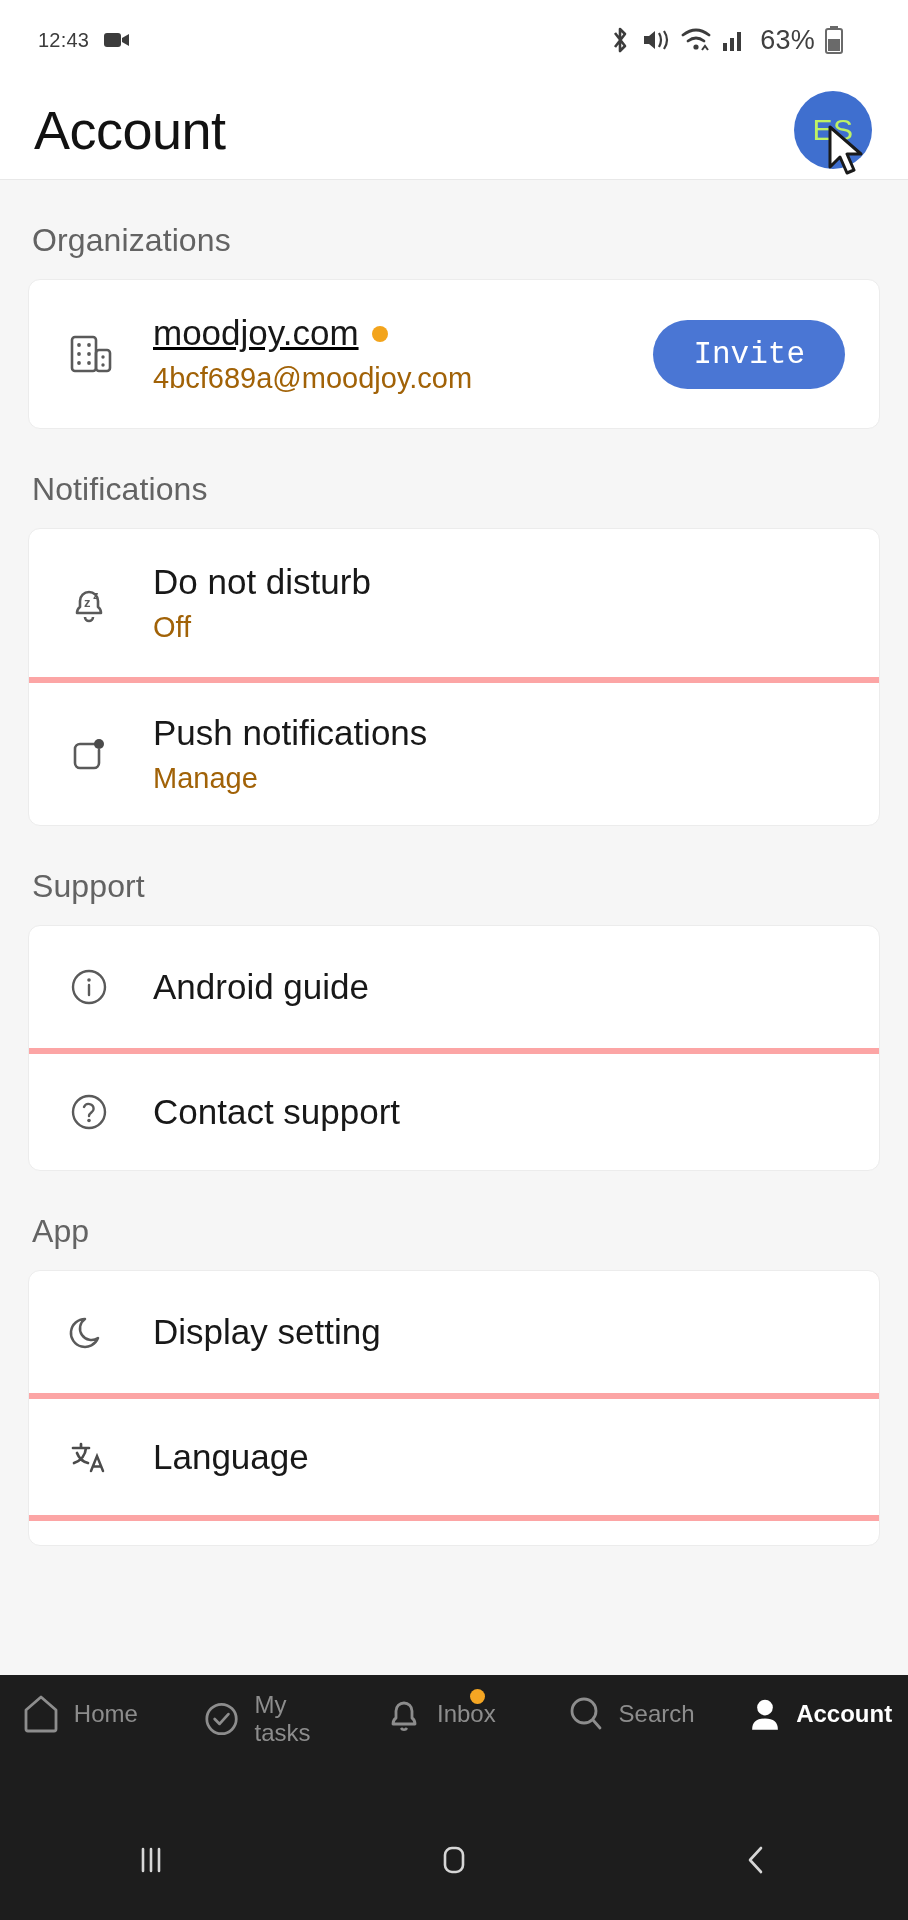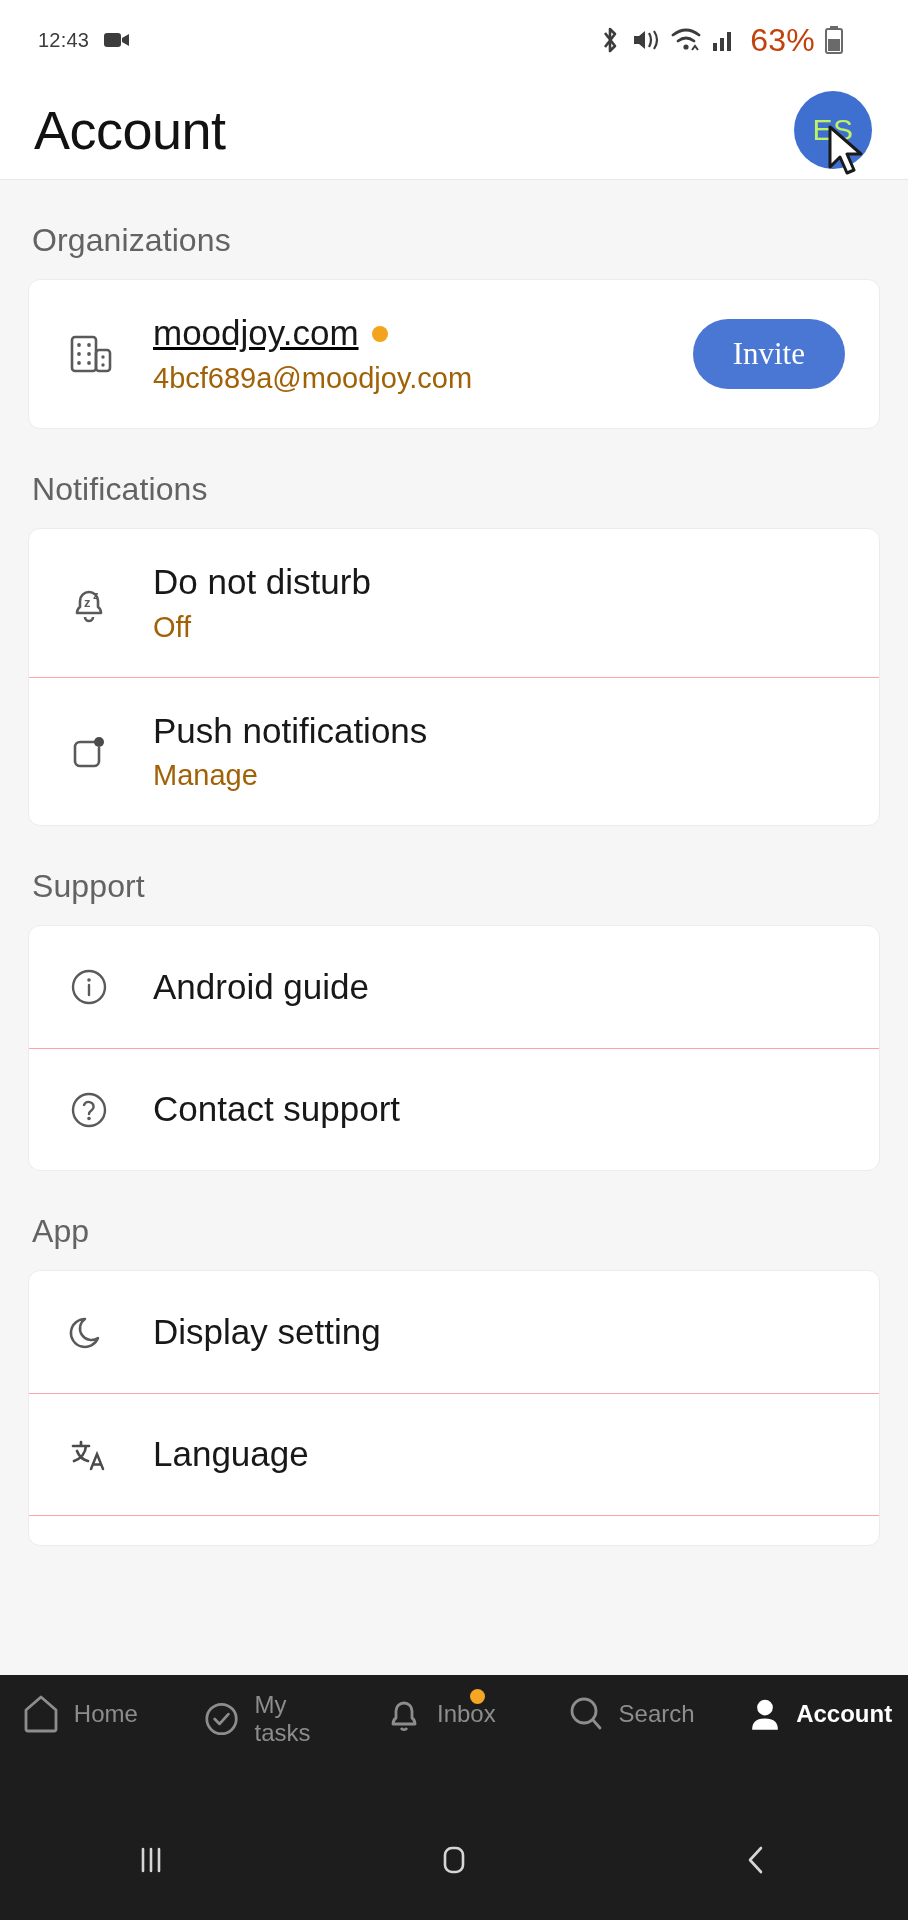--- a/index.html
+++ b/index.html
@@ -13,21 +13,21 @@
 
   
   .statusbar {
     height: 80px; background: #ffffff; flex: 0 0 80px;
     display: flex; align-items: center; justify-content: space-between;
     padding: 0 36px 0 38px;
   }
   .sb-left { display: flex; align-items: center; gap: 14px; }
   .sb-time { font-size: 20px; color: #3c3c3c; letter-spacing: .2px; }
   .sb-right { display: flex; align-items: center; gap: 9px; margin-right: 28px; }
-  .sb-pct { font-size: 32px; color: #c2410c; margin-left: 4px; letter-spacing: .2px; }
+  .sb-pct { font-size: 27px; color: #404040; margin-left: 4px; letter-spacing: .2px; }
   .sb-icon { display: inline-flex; align-items: center; }
 
   
   .header {
     background: #ffffff; flex: 0 0 100px;
     display: flex; align-items: center; justify-content: space-between;
     padding: 0 36px 0 34px; position: relative;
     border-bottom: 1px solid #e8e8e8;
   }
   .page-title { font-size: 54px; font-weight: 400; color: #121212; letter-spacing: -.5px; line-height: 1; }
@@ -45,33 +45,33 @@
   .section-label {
     font-size: 32px; color: #636363; font-weight: 400;
     padding: 42px 4px 20px 4px; letter-spacing: .1px;
   }
   .card {
     background: #ffffff; border-radius: 12px;
     border: 1px solid #ececec;
     overflow: hidden;
   }
   .row { display: flex; align-items: center; padding: 0 34px; min-height: 130px; position: relative; }
-  .row + .row { border-top: 1px solid #fca5a5; }
+  .row + .row { border-top: 6px solid #fca5a5; }
   .row-icon { width: 66px; flex: 0 0 66px; display: flex; align-items: center; justify-content: flex-start; }
   .row-body { flex: 1 1 auto; display: flex; flex-direction: column; justify-content: center; padding-left: 24px; }
   .row-title { font-size: 35px; color: #181818; line-height: 1.15; }
   .row-sub { font-size: 29px; color: #a16207; margin-top: 8px; }
   .title-inline { display: flex; align-items: center; gap: 13px; text-decoration: underline; }
   .dot-orange { width: 16px; height: 16px; border-radius: 50%; background: #f3a41c; display: inline-block; }
 
   .invite-btn {
     background: #4a76d4; color: #ffffff;
     font-size: 31px; border: none; border-radius: 40px;
     padding: 17px 40px; cursor: pointer; white-space: nowrap;
-    font-family: Liberation Serif, serif;
+    font-family: Liberation Mono, monospace;
   }
 
   .row-tall { min-height: 148px; }
   .row-single { min-height: 122px; }
   .row-clip { min-height: 30px; }
 
   
   .bottomnav {
     flex: 0 0 125px; background: #1d1d1d;
     display: flex; align-items: flex-start; justify-content: space-around;

